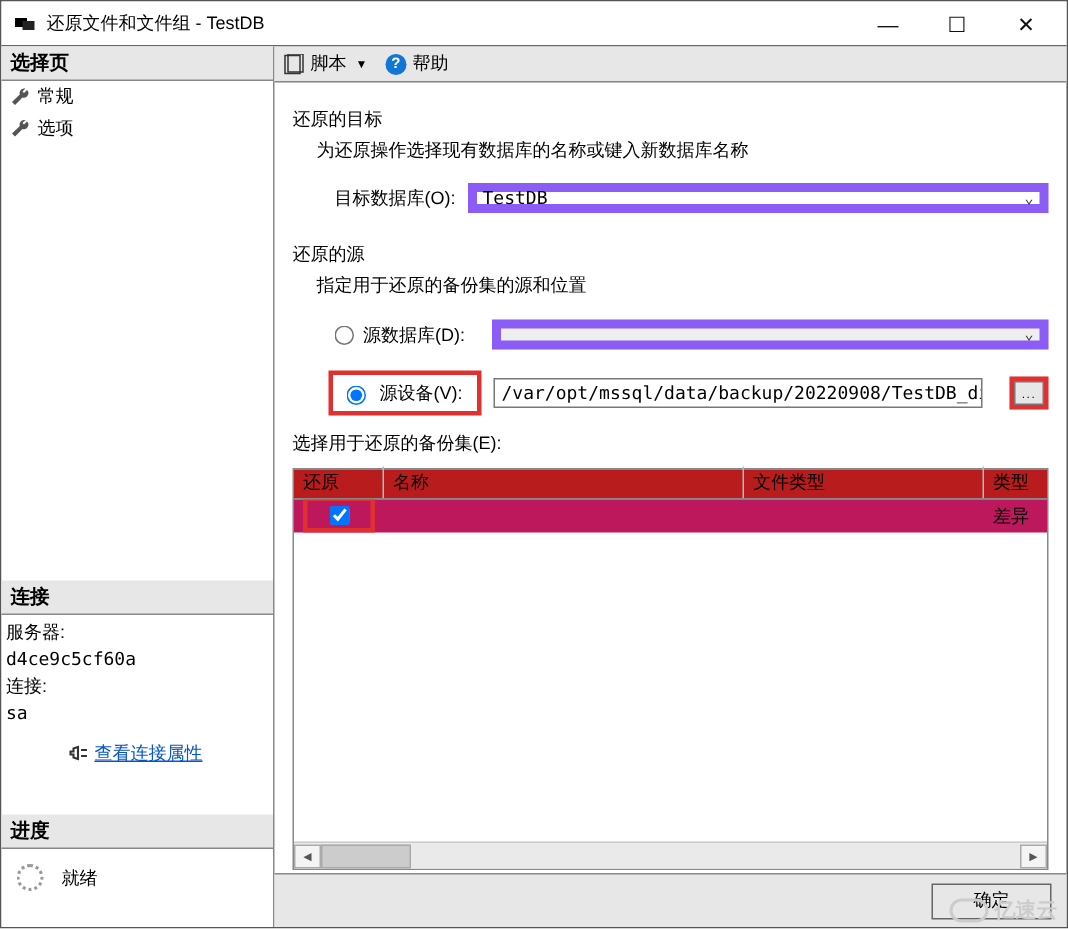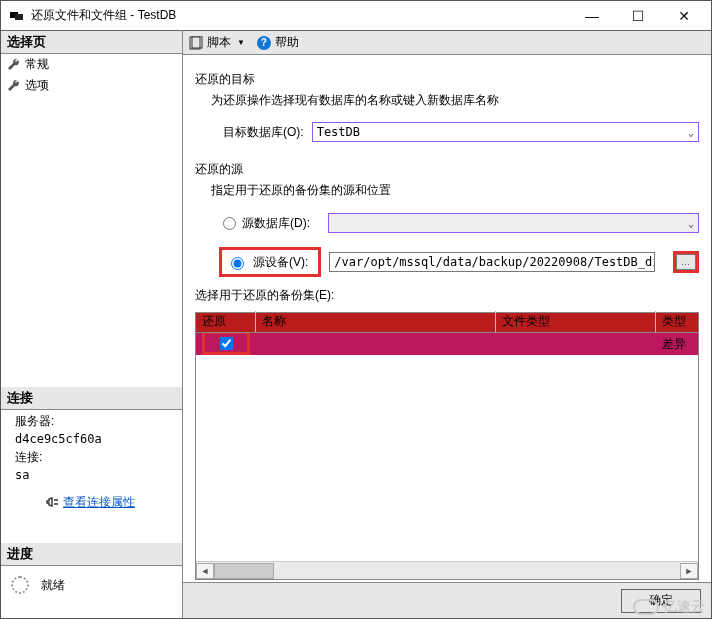--- a/index.html
+++ b/index.html
@@ -76,21 +76,21 @@
   .sidebar-item .wrench {
     width: 14px; height: 14px;
   }
   .sidebar-link {
     color: #0855c4;
     text-decoration: underline;
     display: inline;
   }
   .sidebar-filler { flex: 1; }
   .sidebar-info {
-    padding: 2px 14px;
+    padding: 2px 3px;
     font-size: 12px;
     line-height: 1.5;
   }
   .sidebar-info .line { display: block; }
   .spinner {
     width: 18px; height: 18px;
     border: 2px dotted #999;
     border-radius: 50%;
     display: inline-block;
     vertical-align: middle;
@@ -147,21 +147,21 @@
     margin-top: 8px;
     height: 22px;
   }
   .form-label {
     min-width: 80px;
     font-size: 12px;
   }
   .combo {
     flex: 1;
     height: 20px;
-    border: 1px solid #8b5cf6;
+    border: 6px solid #8b5cf6;
     background: #fff;
     display: flex;
     align-items: center;
     padding: 0 4px;
     font-family: SimSun, monospace;
     position: relative;
   }
   .combo .chev {
     position: absolute; right: 4px; font-size: 10px; color: #333;
   }

